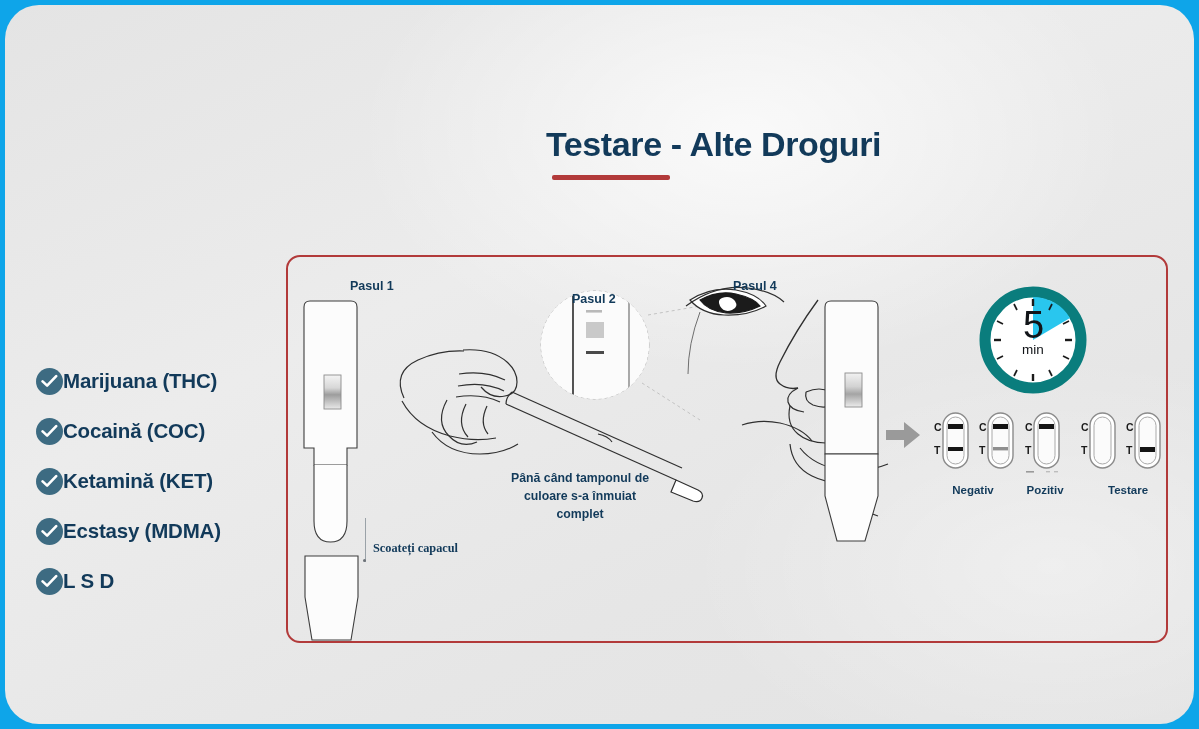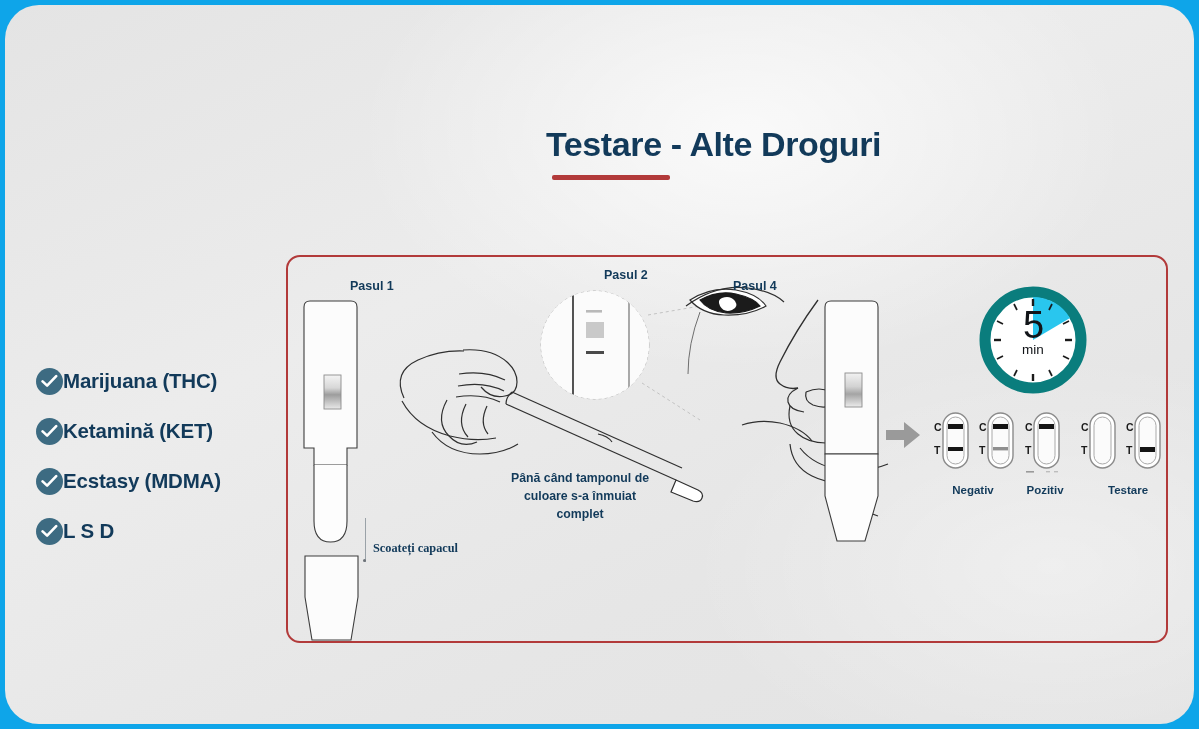--- a/index.html
+++ b/index.html
@@ -82,21 +82,21 @@
   }
 
   .step-label {
     position: absolute;
     font-size: 12.5px;
     font-weight: bold;
     color: #123a5a;
     white-space: nowrap;
   }
   #step1-label { left: 306px; top: 279px; padding-left: 44px; }
-  #step2-label { left: 572px; top: 268px; margin-left: 32px; }
+  #step2-label { left: 572px; top: 292px; }
   #step3-label { left: 733px; top: 279px; }
 
   .note {
     position: absolute;
     font-size: 12.3px;
     font-weight: bold;
     color: #123a5a;
     line-height: 18px;
     text-align: center;
   }
@@ -170,20 +170,28 @@
   <div class="title-rule"></div>
 
   <div class="checklist">
     <div class="check-item">
       <span class="check-circle">
         <svg width="17" height="15" viewBox="0 0 17 15">
             <path d="M1.6 7.4 L6.1 11.6 L15.2 2.1" stroke="#ffffff" stroke-width="2.6" fill="none" stroke-linecap="round" stroke-linejoin="round"></path>
           </svg>
       </span>
       <span class="check-label">Marijuana (THC)</span>
+    </div>
+    <div class="check-item">
+      <span class="check-circle">
+        <svg width="17" height="15" viewBox="0 0 17 15">
+            <path d="M1.6 7.4 L6.1 11.6 L15.2 2.1" stroke="#ffffff" stroke-width="2.6" fill="none" stroke-linecap="round" stroke-linejoin="round"></path>
+          </svg>
+      </span>
+      <span class="check-label">Cocaină (COC)</span>
     </div>
     <div class="check-item">
       <span class="check-circle">
         <svg width="17" height="15" viewBox="0 0 17 15">
             <path d="M1.6 7.4 L6.1 11.6 L15.2 2.1" stroke="#ffffff" stroke-width="2.6" fill="none" stroke-linecap="round" stroke-linejoin="round"></path>
           </svg>
       </span>
       <span class="check-label">Ketamină (KET)</span>
     </div>
     <div class="check-item">

